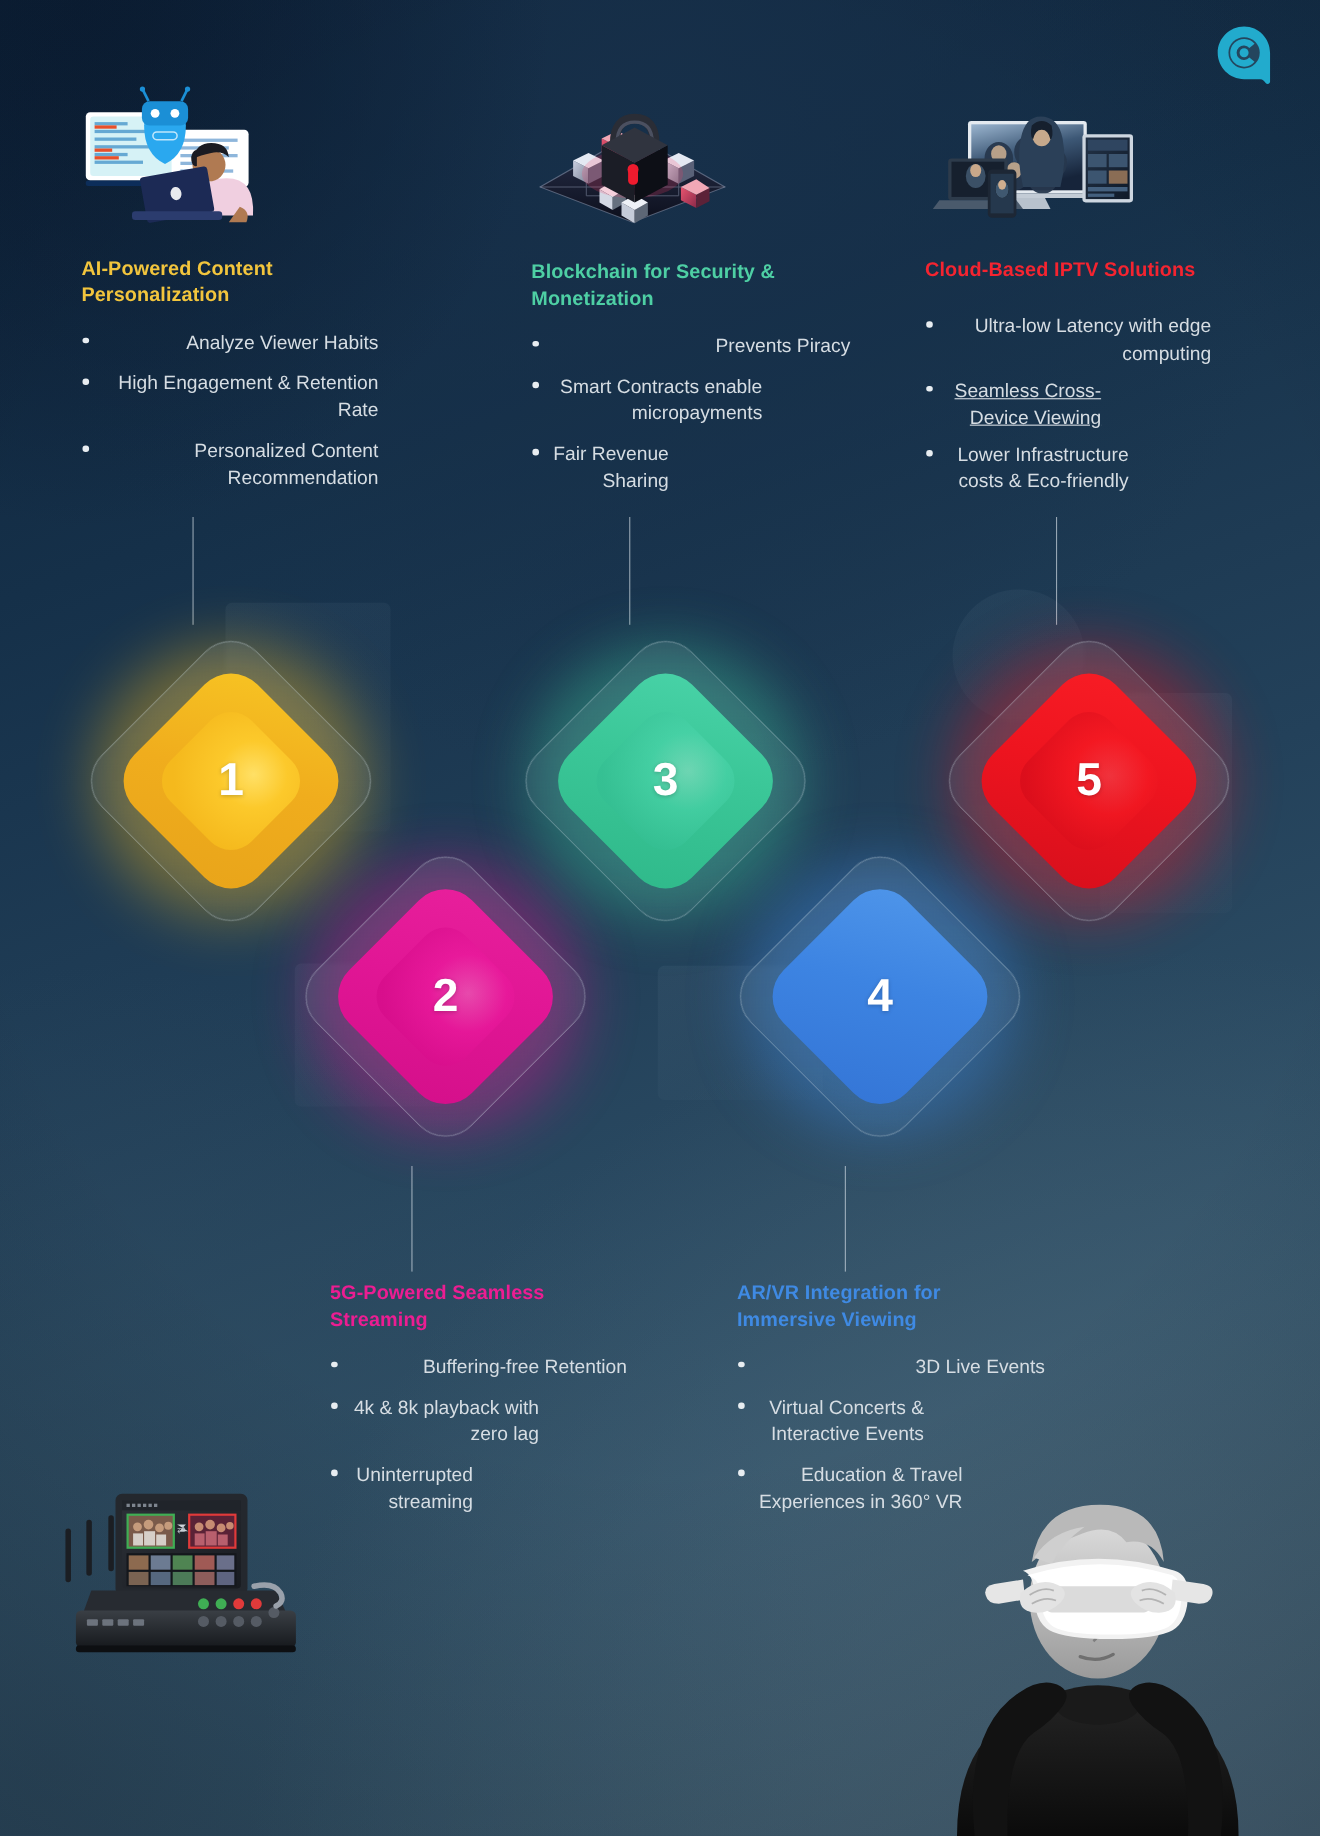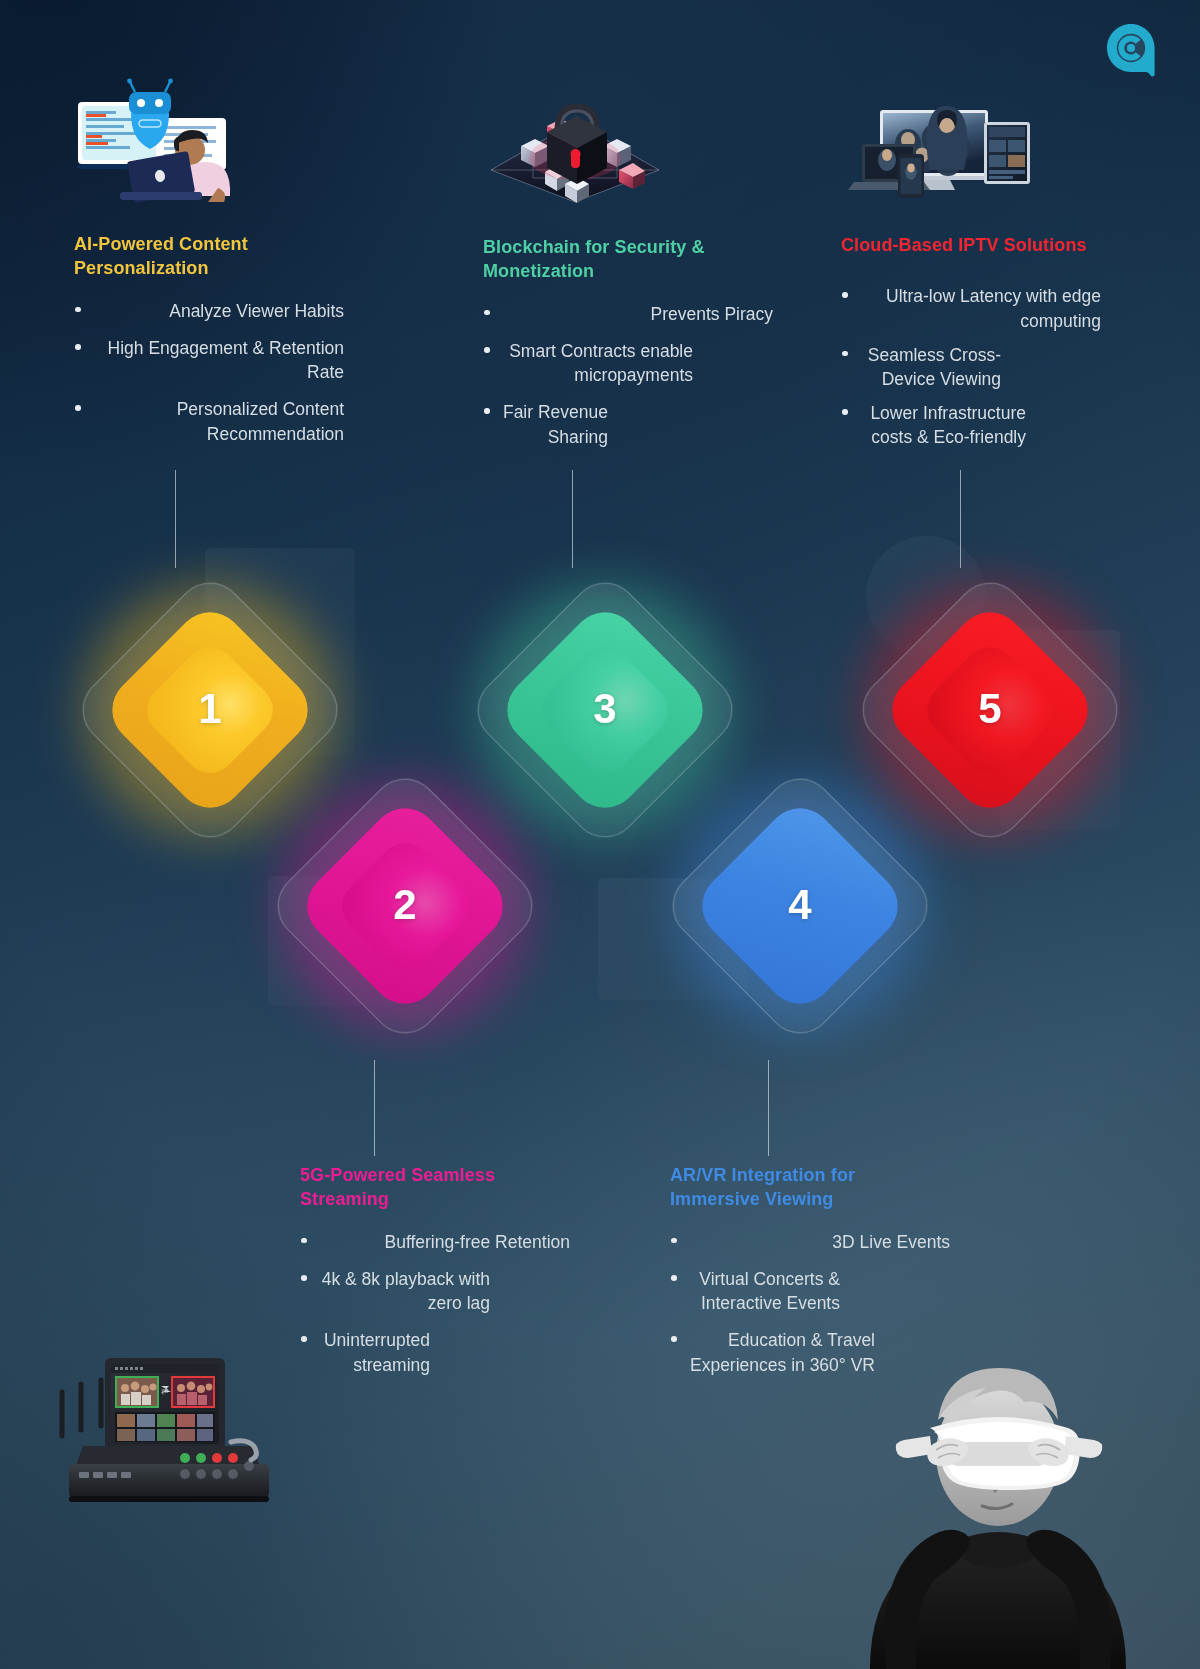--- a/index.html
+++ b/index.html
@@ -543,21 +543,21 @@
     <li>Prevents Piracy</li>
     <li style="max-width:210px;">Smart Contracts enable micropayments</li>
     <li style="max-width:125px;">Fair Revenue Sharing</li>
   </ul>
 </div>
 
 <div class="col" style="left:841px;top:233px;width:260px;z-index:6;">
   <div class="heading" style="color:#f42430;">Cloud-Based IPTV Solutions</div>
   <ul class="bullets" style="margin-top:27px;">
     <li style="margin-bottom:10px;">Ultra-low Latency with edge computing</li>
-    <li style="max-width:160px;margin-bottom:10px;">Seamless Cross-Device Viewing</li>
+    <li style="max-width:160px;margin-bottom:10px;text-decoration:underline;">Seamless Cross-Device Viewing</li>
     <li style="max-width:185px;">Lower Infrastructure costs &amp; Eco-friendly</li>
   </ul>
 </div>
 
 <div class="col" style="left:300px;top:1163px;width:270px;z-index:6;">
   <div class="heading" style="color:#ec1d92;">5G-Powered Seamless Streaming</div>
   <ul class="bullets">
     <li>Buffering-free Retention</li>
     <li style="max-width:190px;">4k &amp; 8k playback with zero lag</li>
     <li style="max-width:130px;">Uninterrupted streaming</li>

